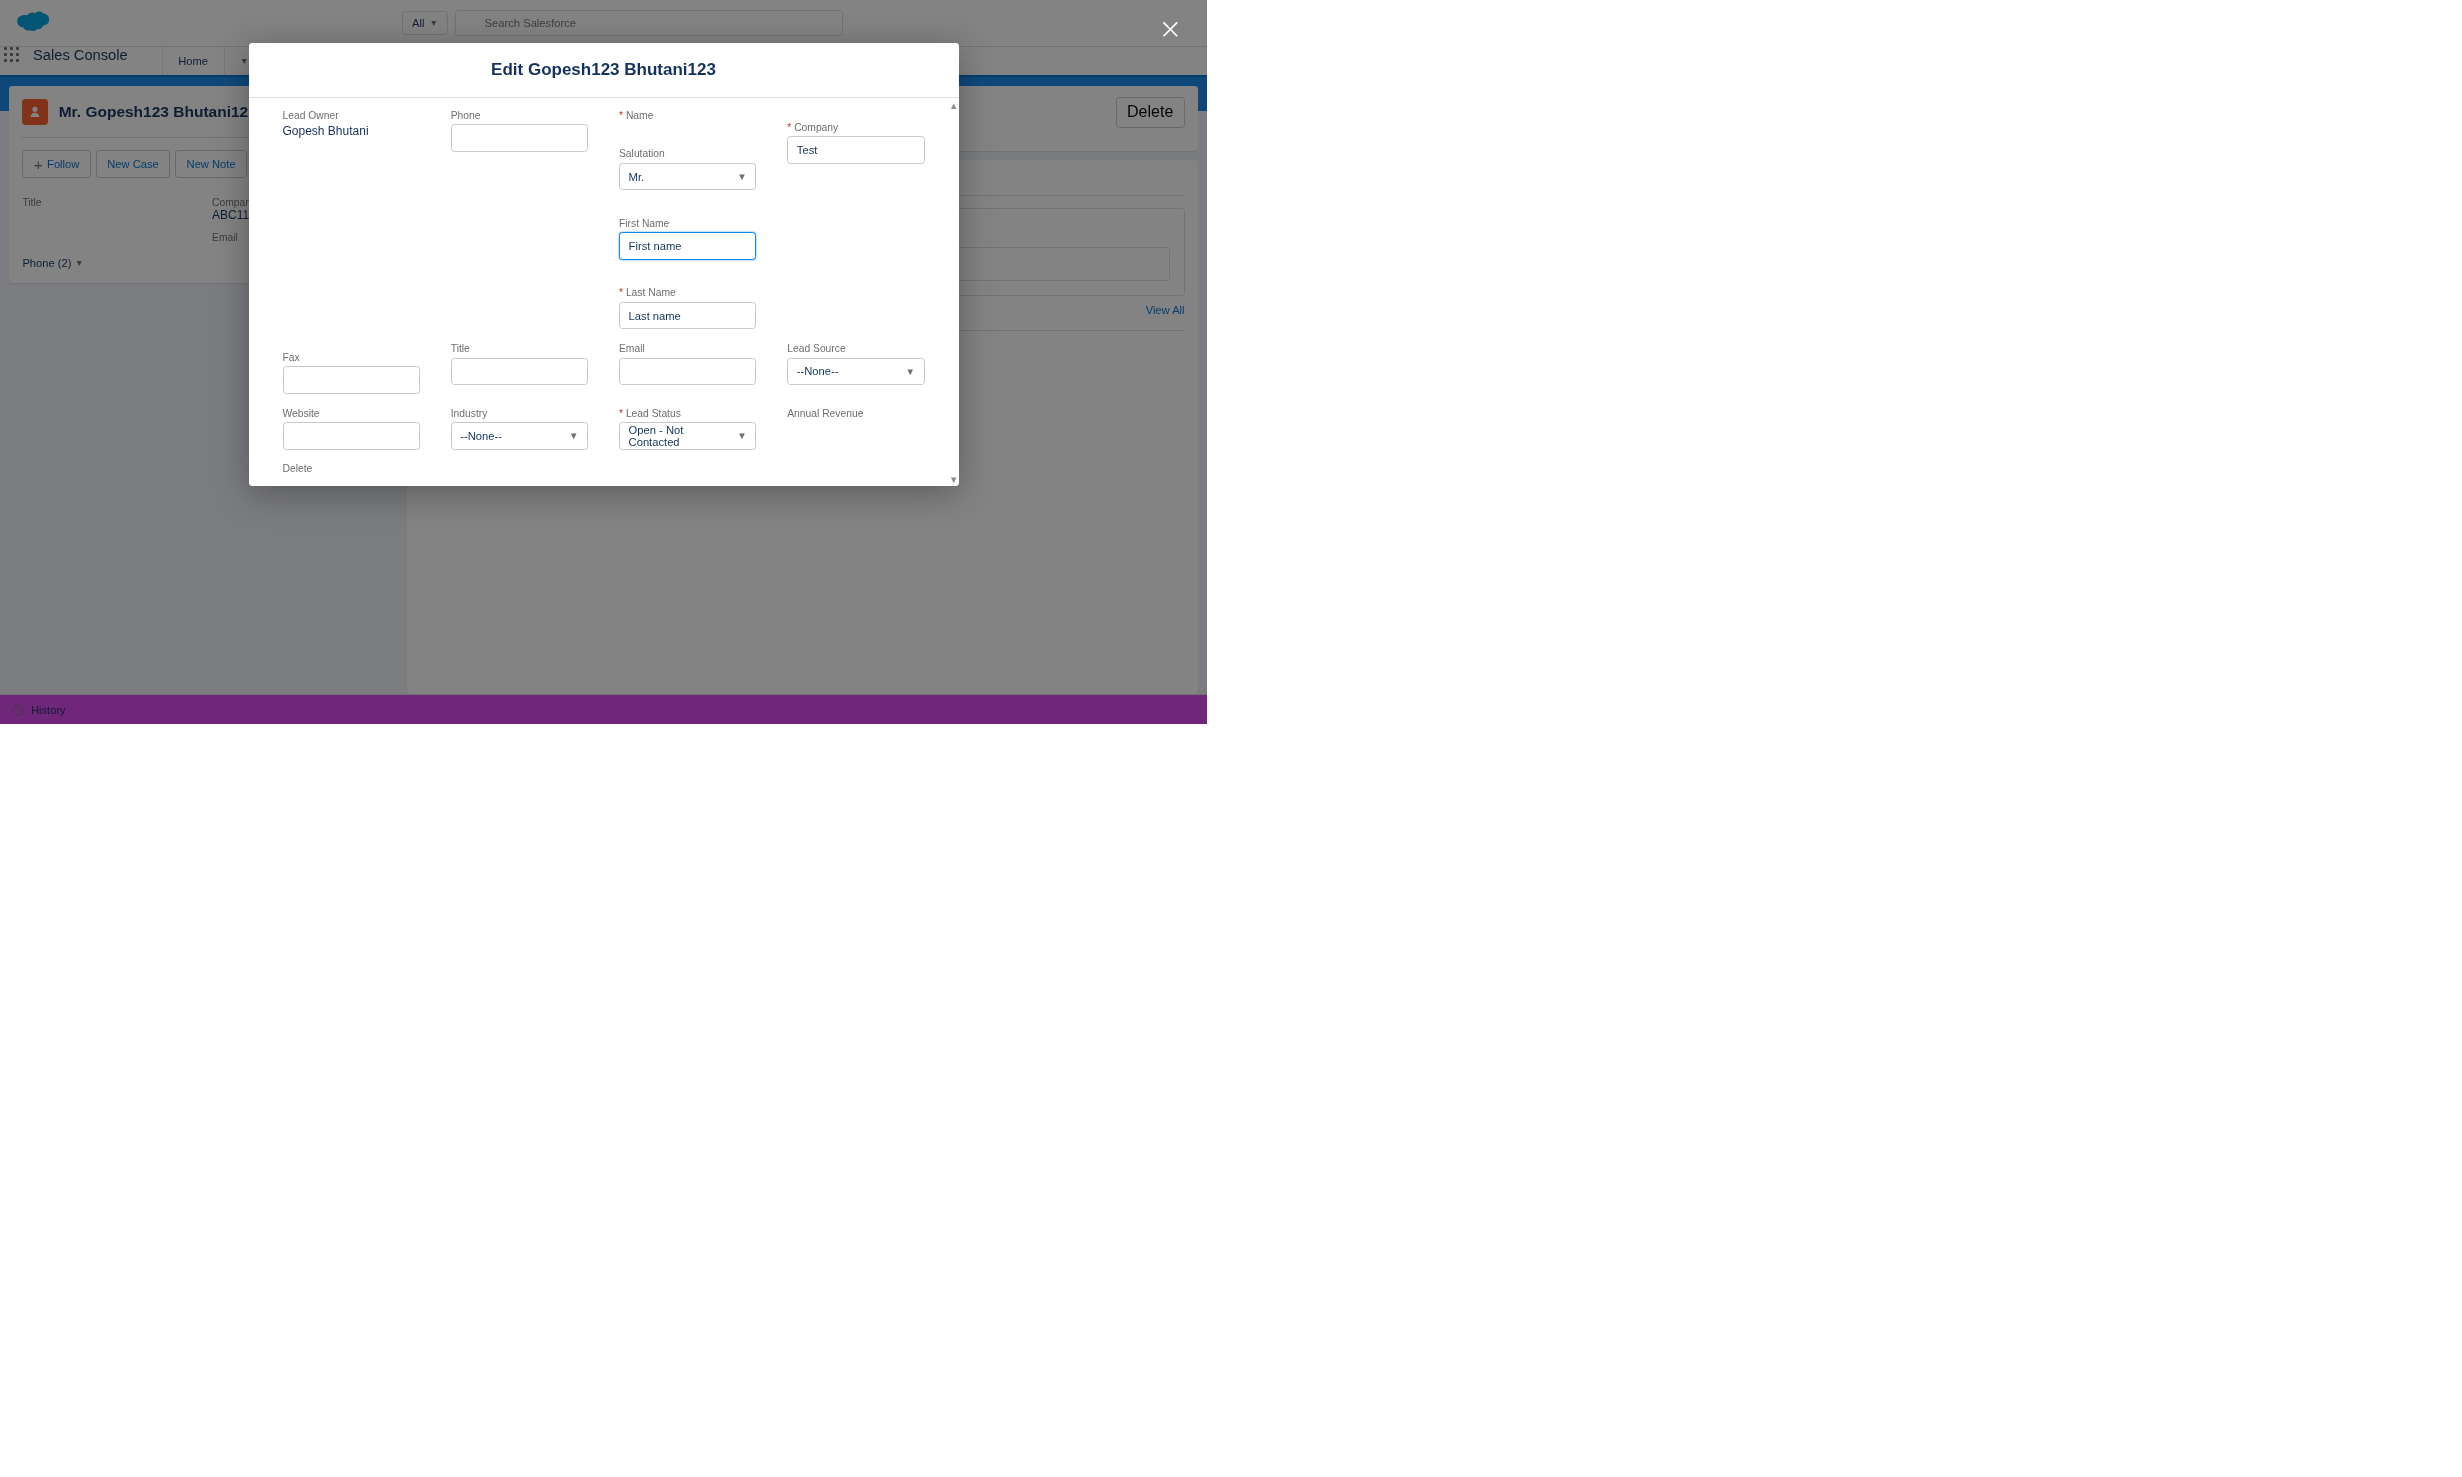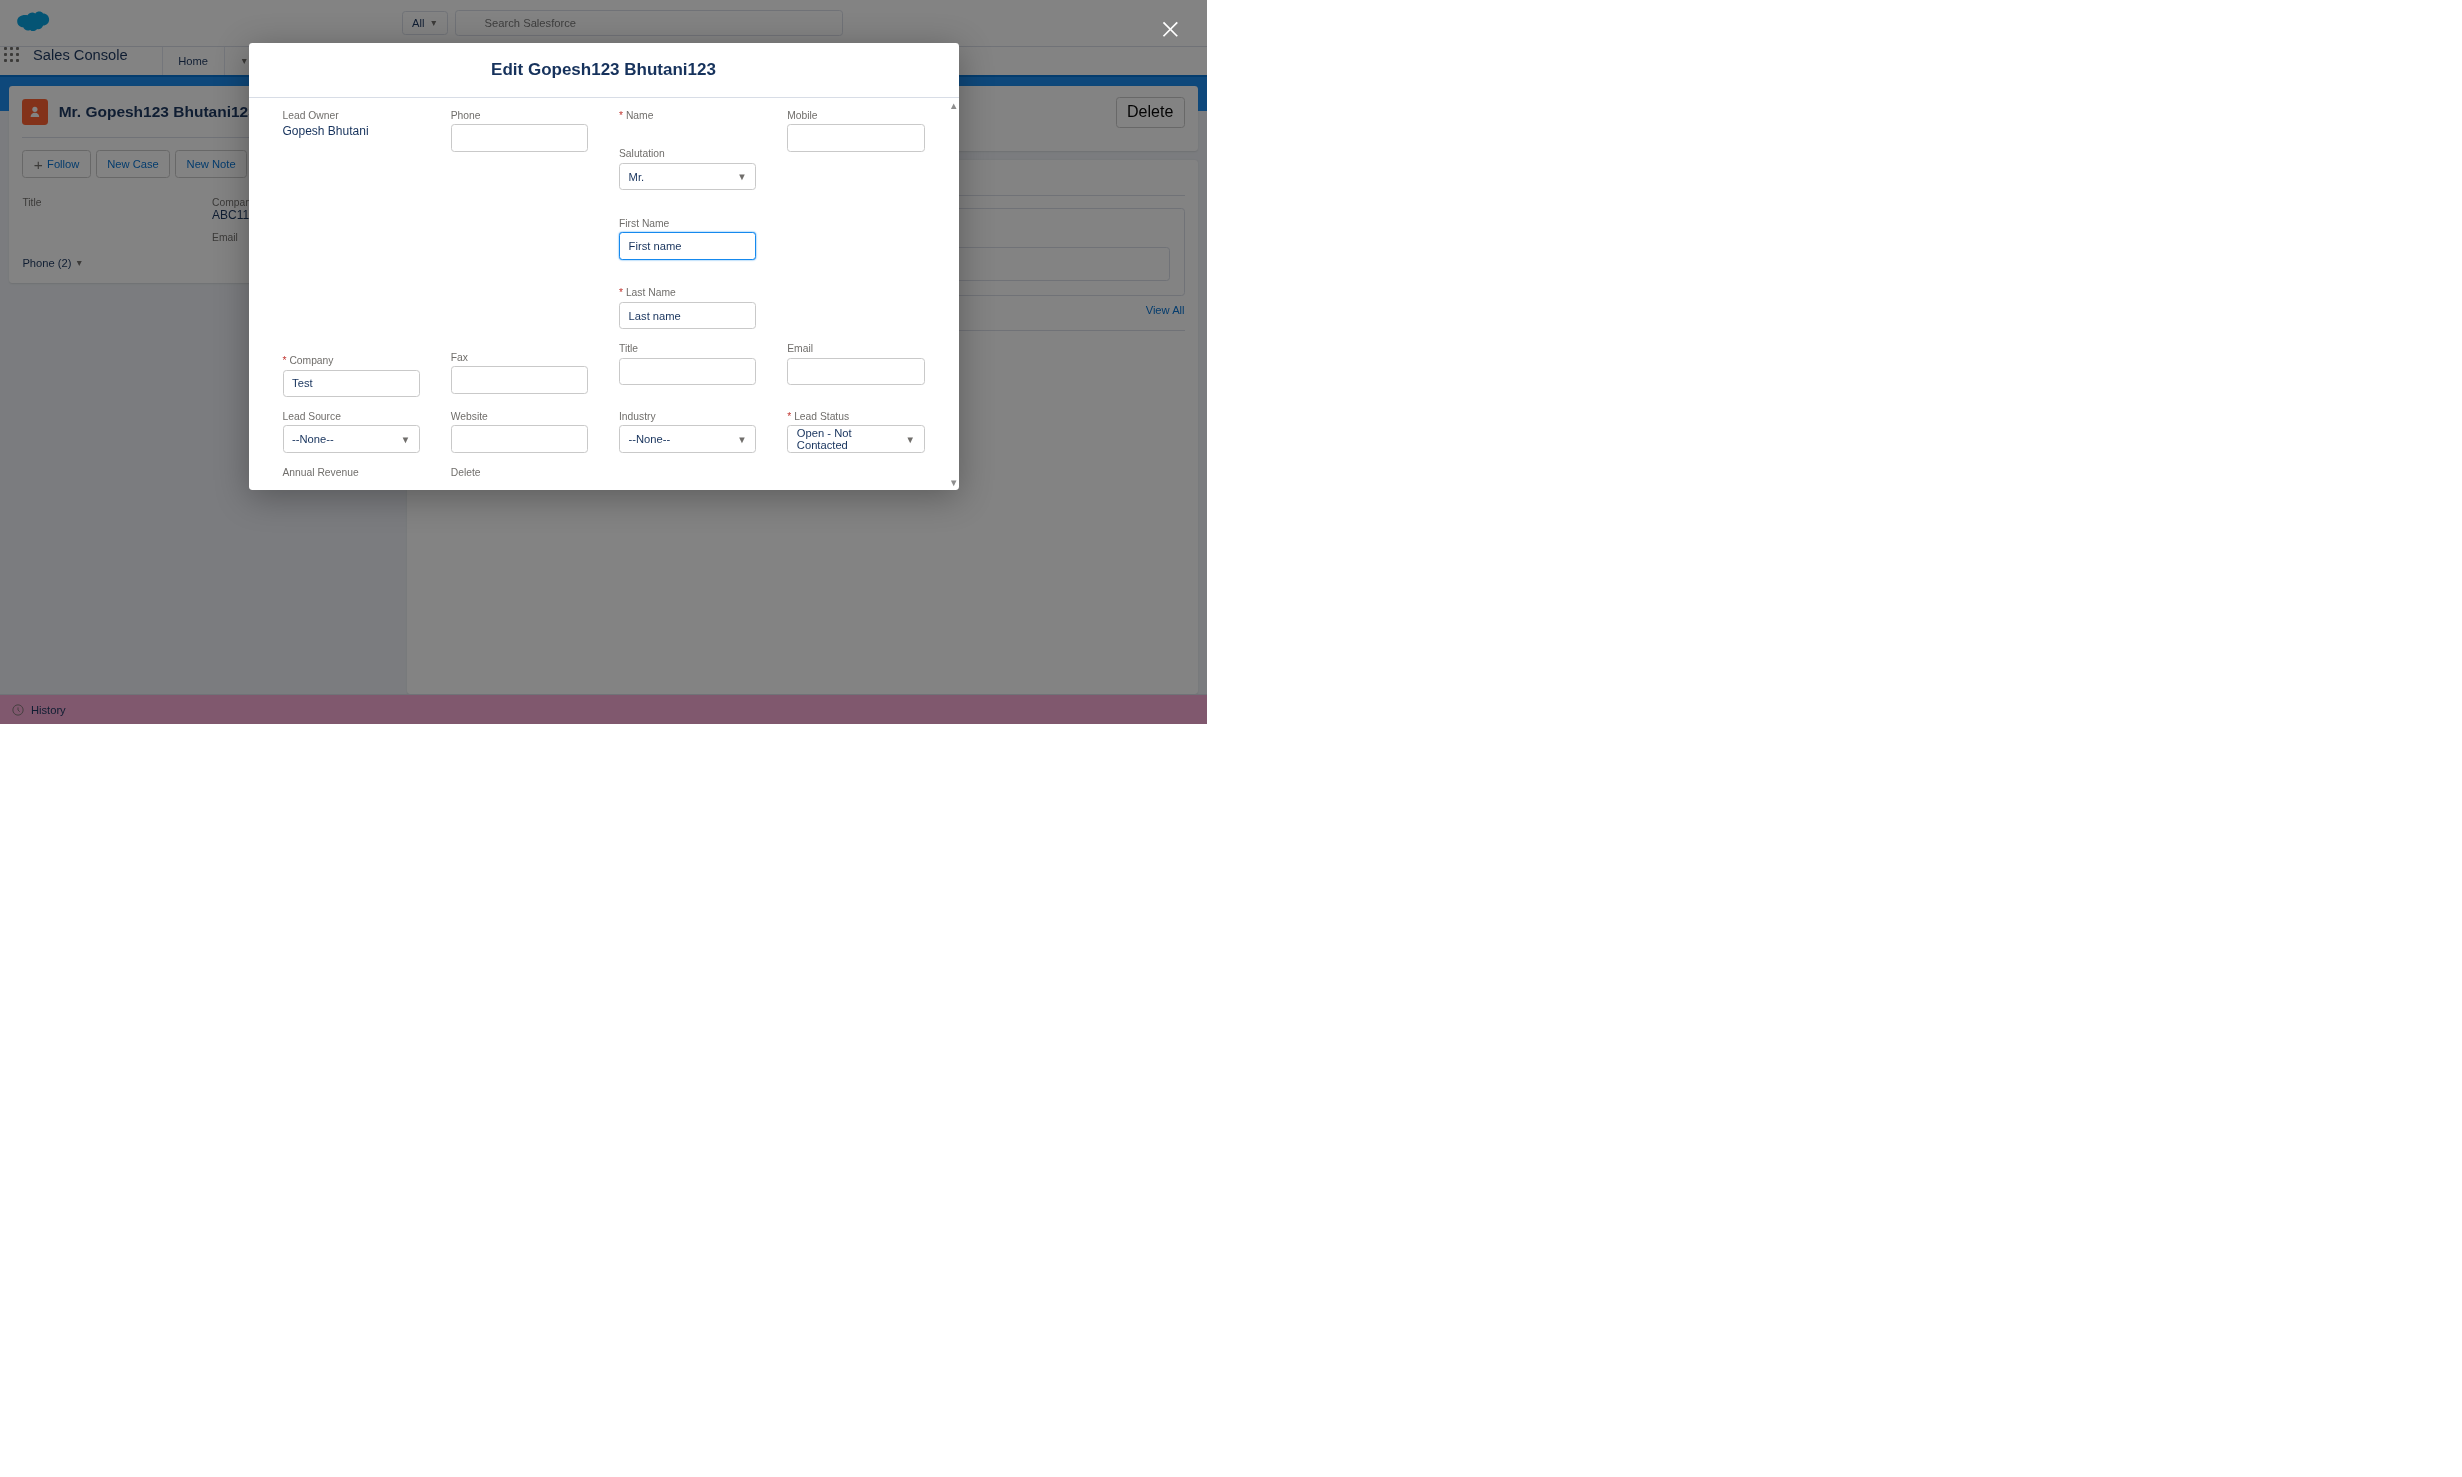--- a/index.html
+++ b/index.html
@@ -43,21 +43,21 @@
 .status-row { display: flex; justify-content: space-between; align-items: center; font-size: 11.2px; color: #16325c; }
 .pill-btn { float: right; border: 0.9px solid #c9c9c9; border-radius: 3.4px; padding: 5.2px 10.3px; font-size: 16px; text-align: center; }
 .tabs-card { background: #fff; border-radius: 3.4px; padding: 0 13.8px 13.8px; box-shadow: 0 0.9px 1.7px rgba(0,0,0,0.1); flex: 1; }
 .tabs-header { display: flex; border-bottom: 0.9px solid #d8dde6; }
 .tab-item { padding: 10.3px 13.8px; font-size: 12px; font-weight: 600; color: #706e6b; }
 .tab-item.active { color: #16325c; border-bottom: 1.7px solid #0070d2; }
 .sub-card { border: 0.9px solid #d8dde6; border-radius: 3.4px; padding: 13.8px; margin-top: 12px; }
 .collapsible { display: flex; align-items: center; gap: 6.9px; padding: 8.6px 0; font-size: 11.2px; color: #16325c; border-top: 0.9px solid #d8dde6; margin-top: 13.8px; }
 
 
-.footer-tray { position: absolute; bottom: 0; left: 0; right: 0; height: 30px; background: #f9a8d4; border-top: 0.9px solid #d8dde6; display: flex; align-items: center; padding: 0 12px; gap: 6.9px; font-size: 11.2px; color: #16325c; }
+.footer-tray { position: absolute; bottom: 0; left: 0; right: 0; height: 30px; background: #d946ef; border-top: 0.9px solid #d8dde6; display: flex; align-items: center; padding: 0 12px; gap: 6.9px; font-size: 11.2px; color: #16325c; }
 
 
 .backdrop { position: absolute; inset: 0; background: rgba(8,7,7,0.5); }
 .modal { position: absolute; top: 0; left: 50%; transform: translateX(-50%); width: 710px; background: #fff; border-radius: 3.4px; margin-top: 43px; box-shadow: 0 6.9px 34px rgba(0,0,0,0.3); display: flex; flex-direction: column; }
 .modal-close { position: absolute; top: 15.5px; right: 26px; color: #fff; font-size: 26px; font-weight: 300; cursor: pointer; }
 .modal-header { padding: 17px; text-align: center; border-bottom: 0.9px solid #d8dde6; }
 .modal-title { font-size: 17px; color: #16325c; font-weight: 700; }
 .modal-body { padding: 12px 34px; max-height: 552px; overflow-y: auto; position: relative; }
 .modal-body-scroll-indicator-top { position: absolute; right: 0px; top: 1.7px; color: #8e8e8e; font-size: 9.5px;}
 .modal-body-scroll-indicator-bottom { position: absolute; right: 0px; bottom: 1.7px; color: #8e8e8e; font-size: 9.5px;}
@@ -239,24 +239,20 @@
           <span>Mr.</span>
           <span class="select-caret">▼</span>
         </div>
         <div class="spaceblock"></div>
         <div class="field-label">First Name</div>
         <input class="input focused" value="First name" style="">
         <div class="spaceblock"></div>
         <div class="field-label"><span class="req-star">*</span> <span>Last Name</span></div>
         <input class="input" value="Last name" style="">
       </div>
-      <div class="field">
-        <div class="field-label">Mobile</div>
-        <input class="input" value="" style="">
-      </div>
 
       <div class="field" style="margin-top:12px;">
         <div class="field-label"><span class="req-star">*</span> <span>Company</span></div>
         <input class="input" value="Test" style="">
       </div>
       <div class="field" style="margin-top:8.6px;">
         <div class="field-label">Fax</div>
         <input class="input" value="" style="">
       </div>
 

